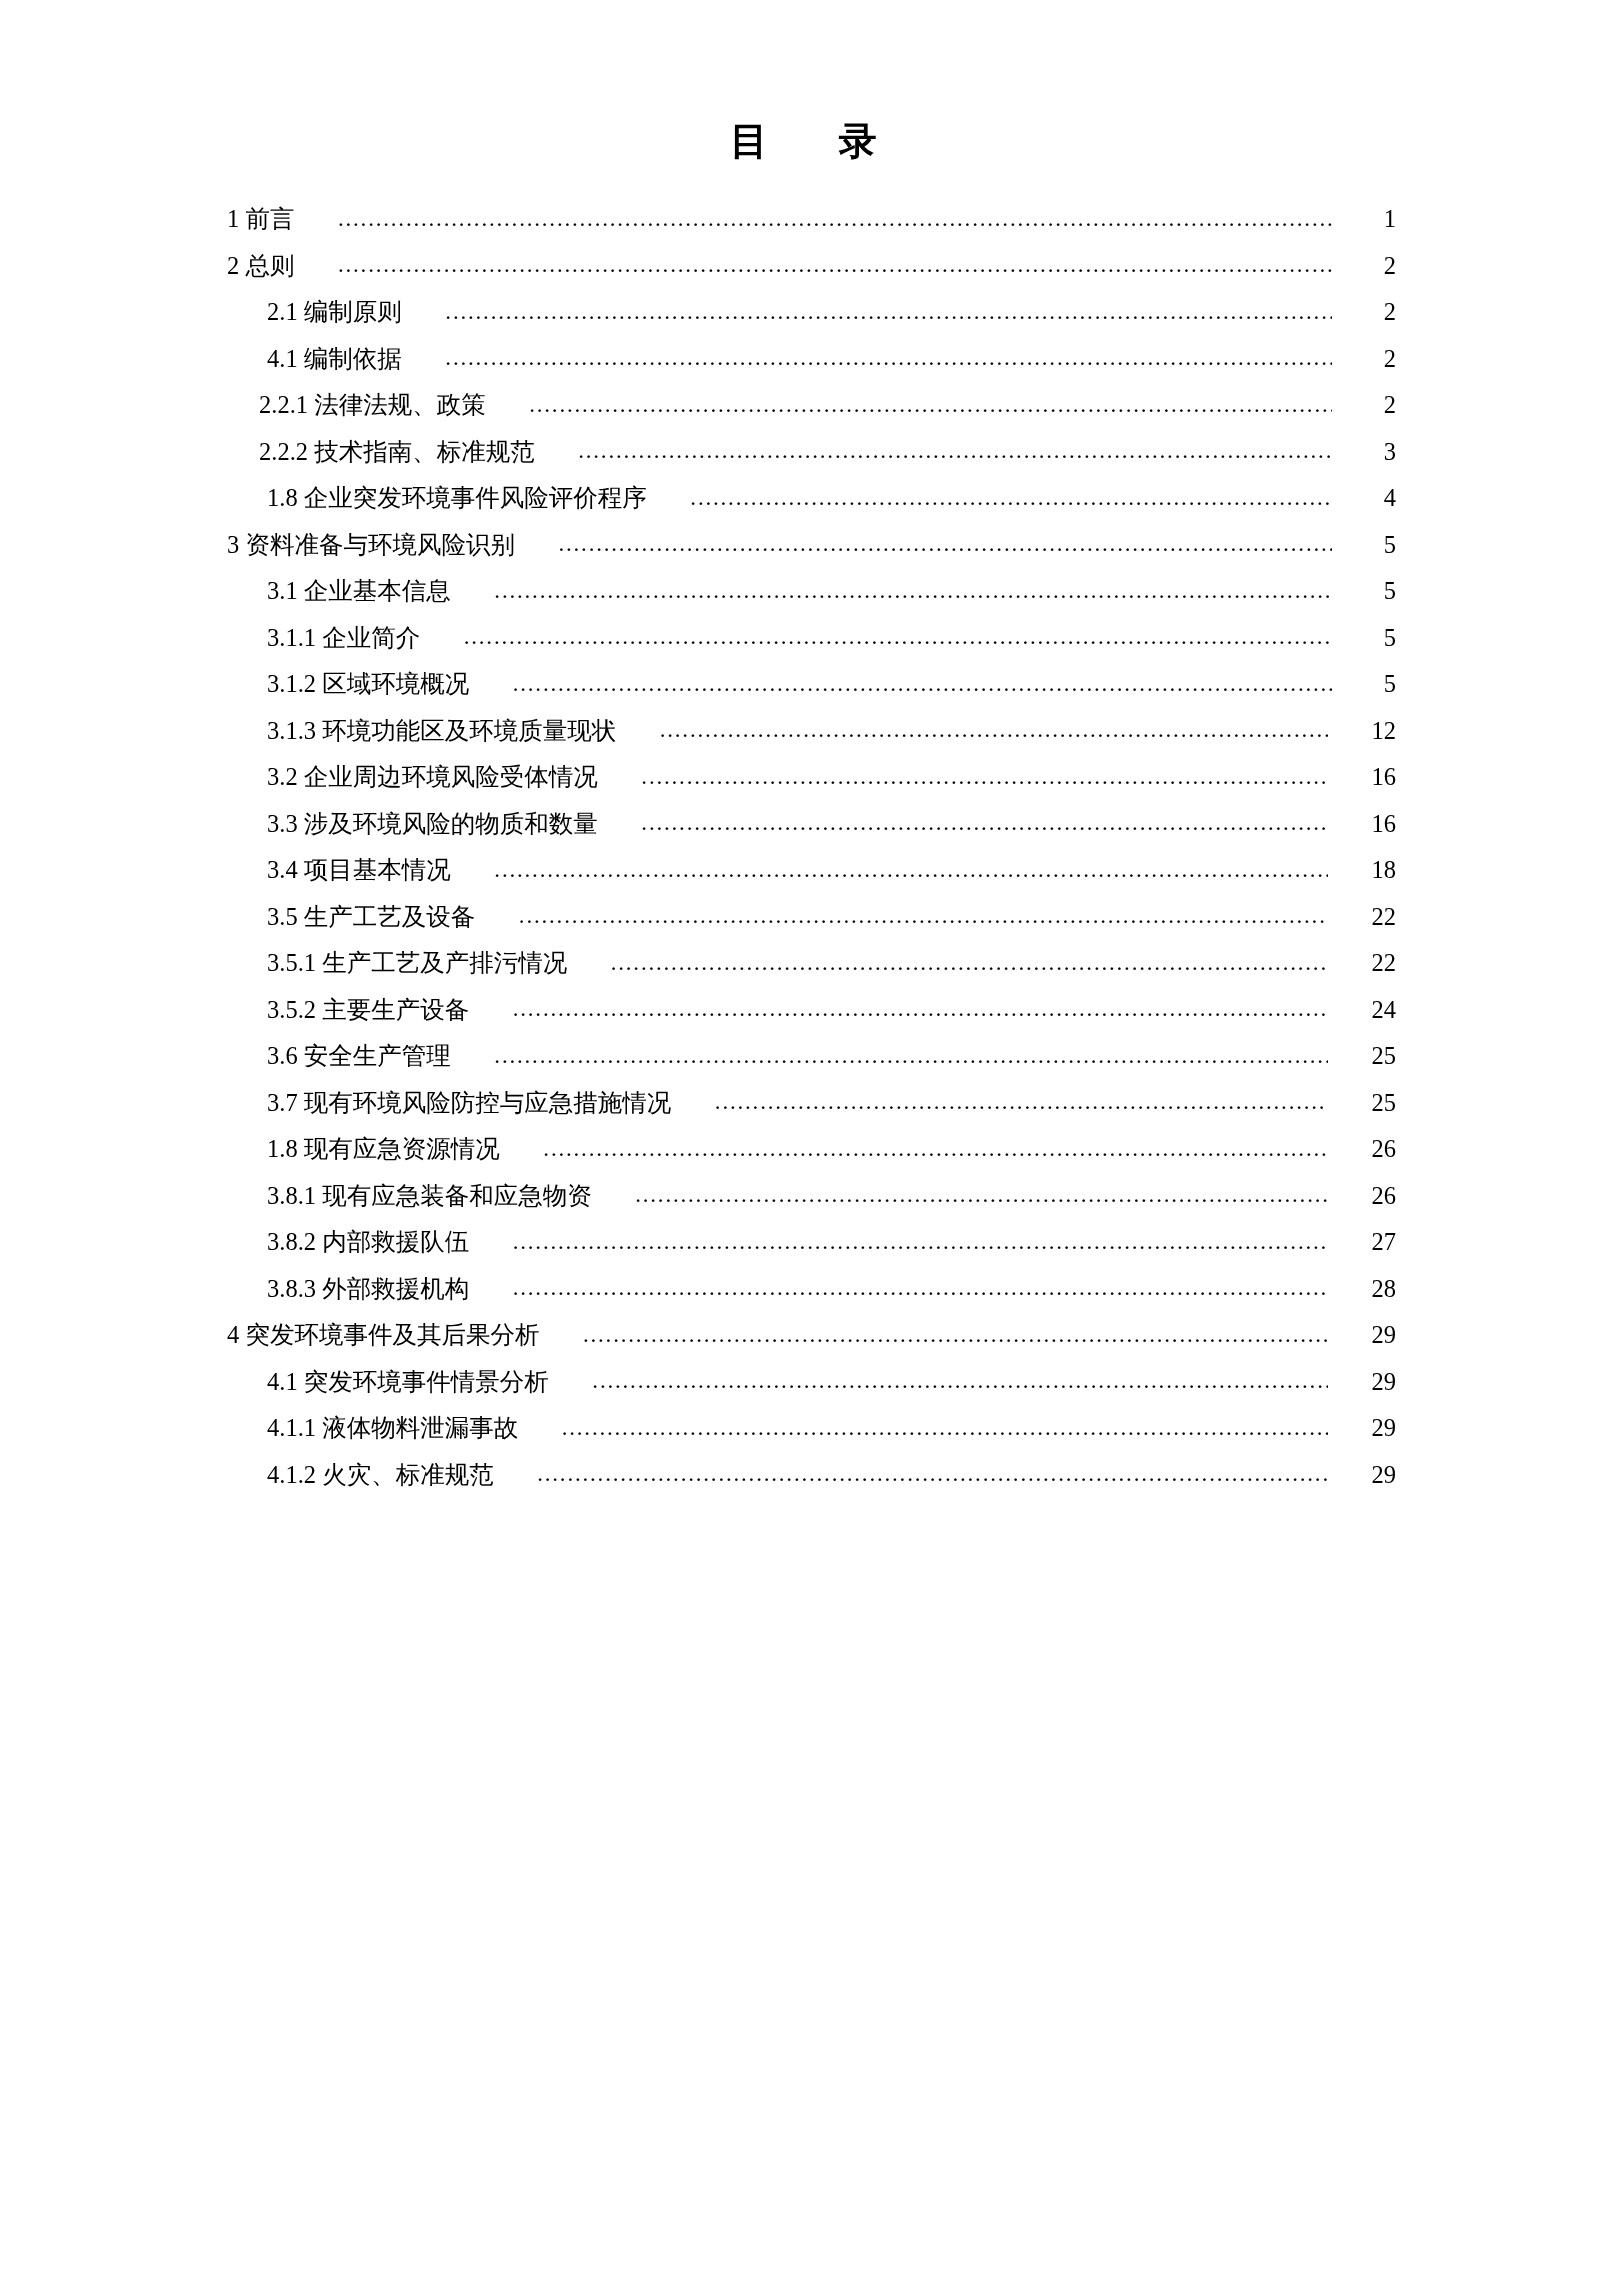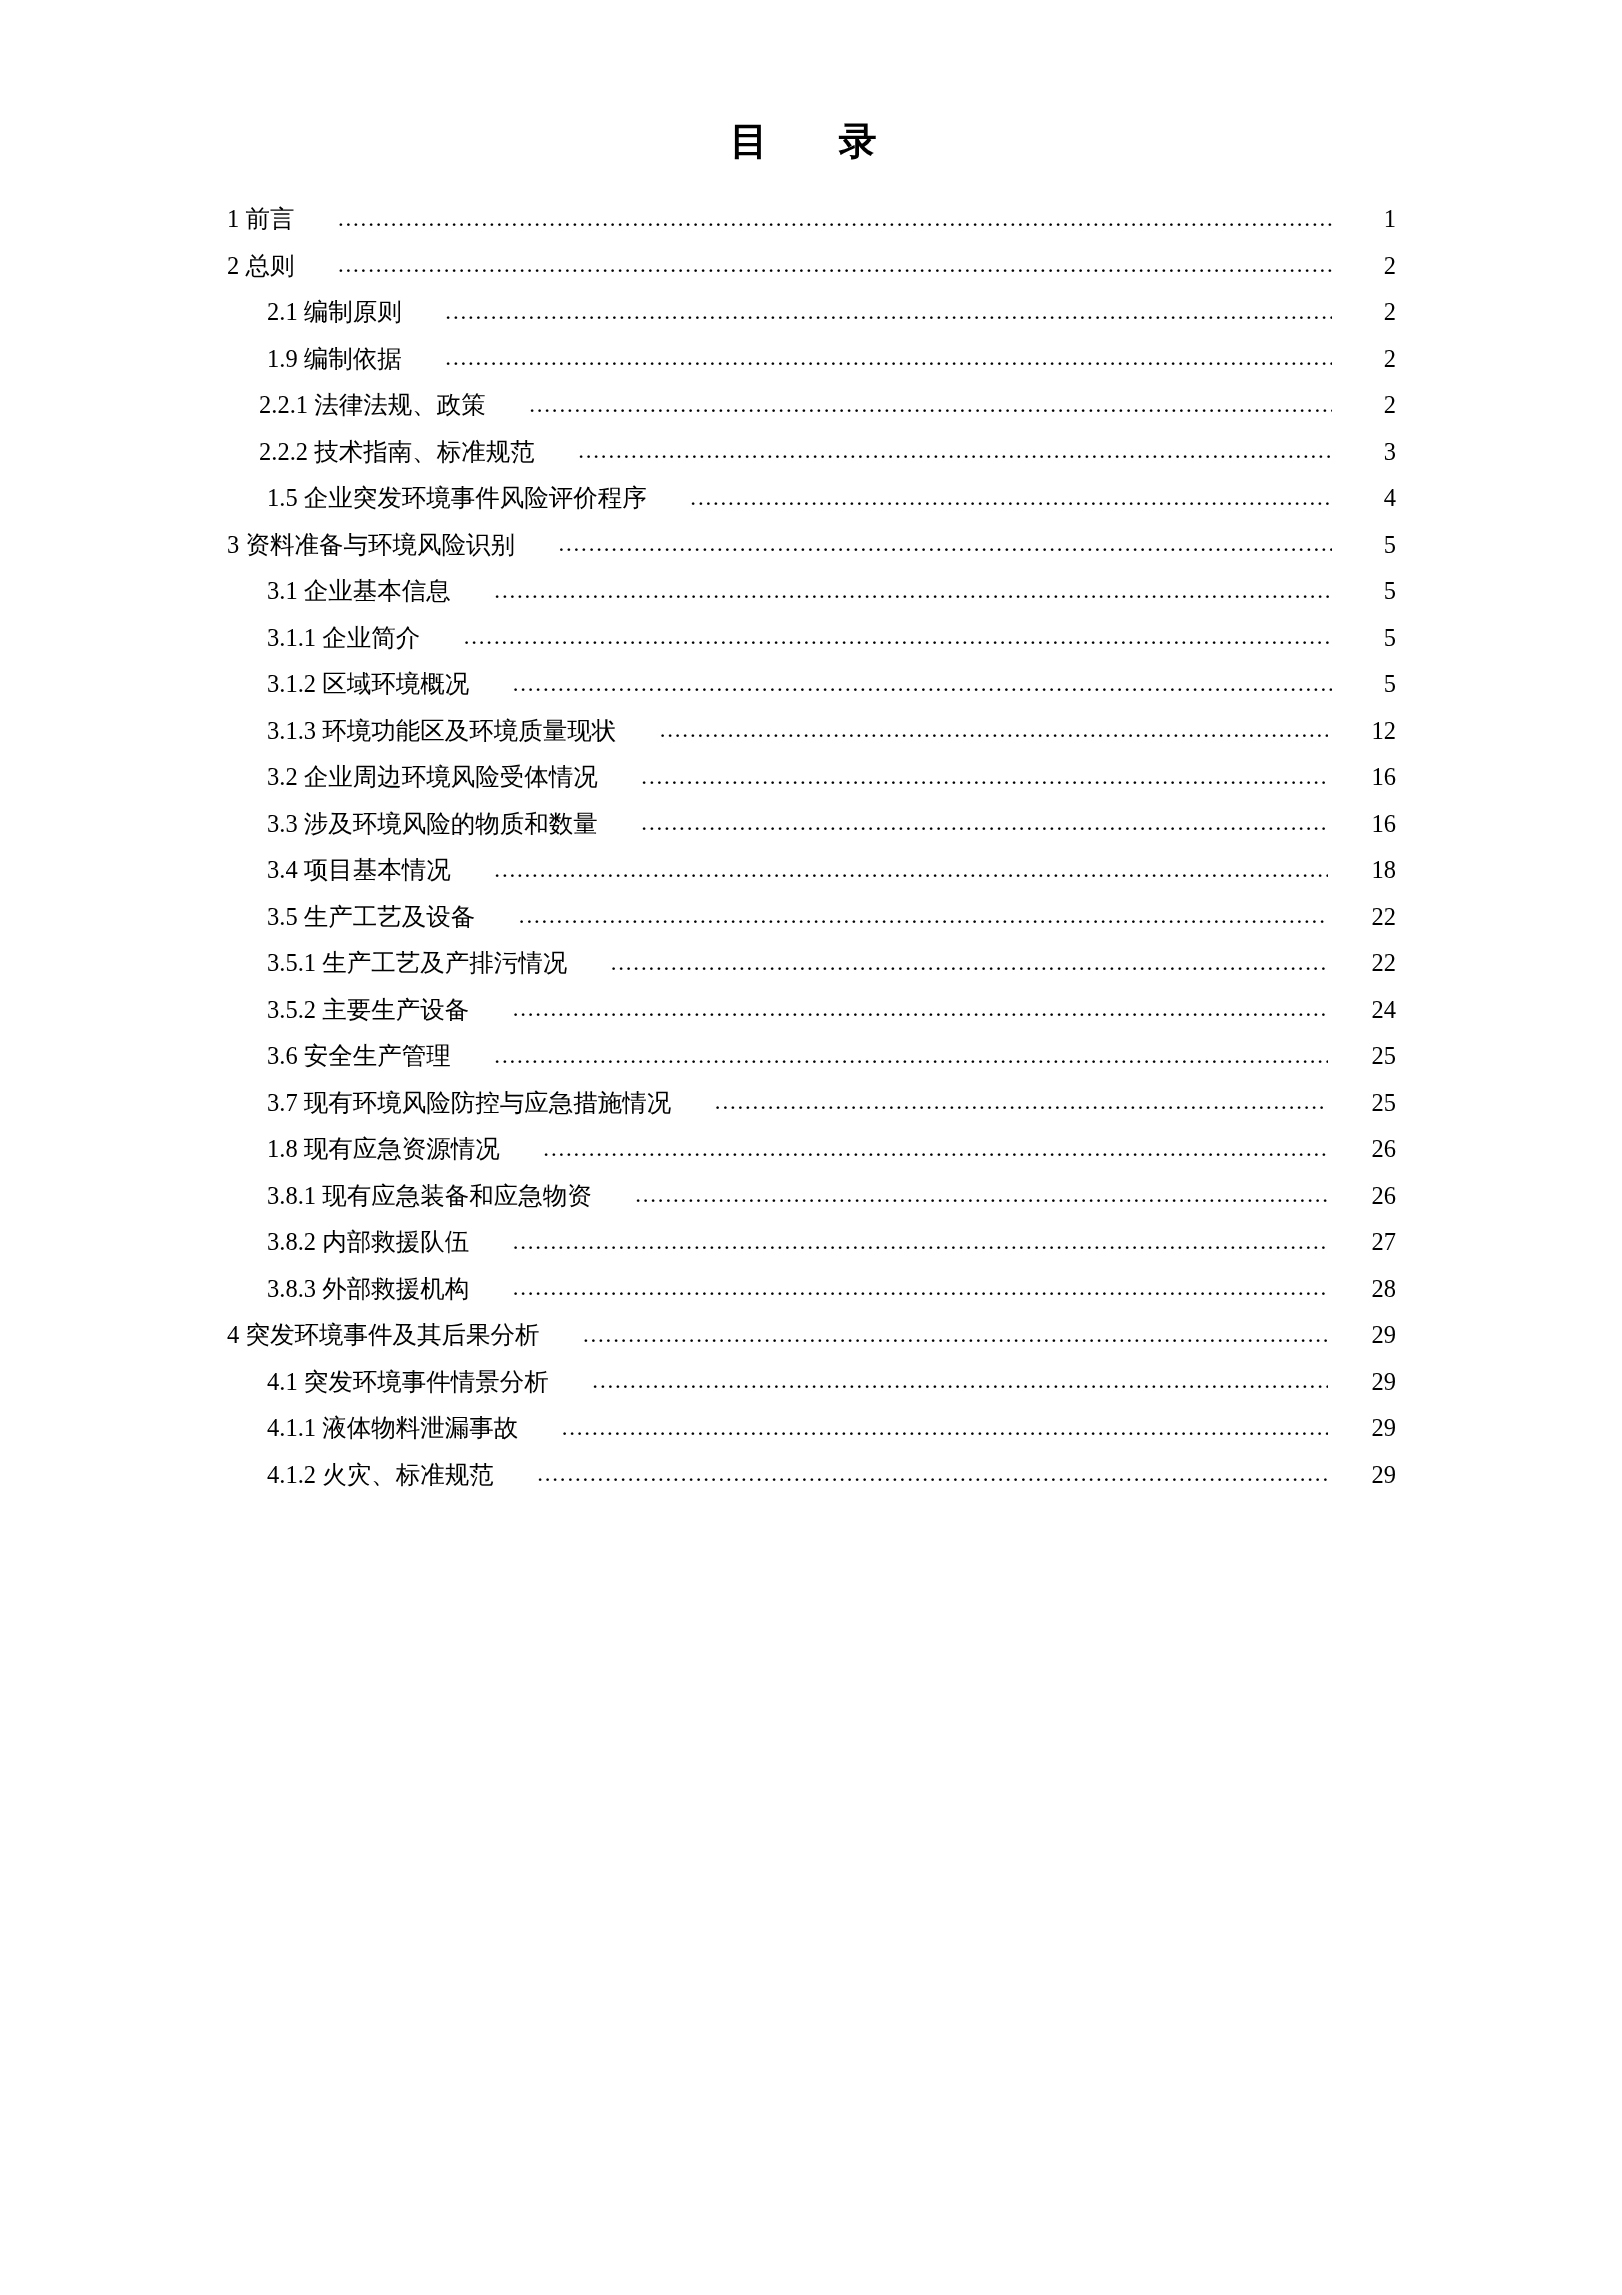--- a/index.html
+++ b/index.html
@@ -80,36 +80,36 @@
         <span class="label">2 总则</span>
         <span class="dots">................................................................................................................................................................</span>
         <span class="page-num">2</span>
       </div>
       <div class="toc-entry lvl-2">
         <span class="label">2.1 编制原则</span>
         <span class="dots">................................................................................................................................................................</span>
         <span class="page-num">2</span>
       </div>
       <div class="toc-entry lvl-2">
-        <span class="label">1.9 编制依据</span>
+        <span class="label">4.1 编制依据</span>
         <span class="dots">................................................................................................................................................................</span>
         <span class="page-num">2</span>
       </div>
       <div class="toc-entry lvl-3">
         <span class="label">2.2.1 法律法规、政策</span>
         <span class="dots">................................................................................................................................................................</span>
         <span class="page-num">2</span>
       </div>
       <div class="toc-entry lvl-3">
         <span class="label">2.2.2 技术指南、标准规范</span>
         <span class="dots">................................................................................................................................................................</span>
         <span class="page-num">3</span>
       </div>
       <div class="toc-entry lvl-2">
-        <span class="label">1.5 企业突发环境事件风险评价程序</span>
+        <span class="label">1.8 企业突发环境事件风险评价程序</span>
         <span class="dots">................................................................................................................................................................</span>
         <span class="page-num">4</span>
       </div>
       <div class="toc-entry lvl-1">
         <span class="label">3 资料准备与环境风险识别</span>
         <span class="dots">................................................................................................................................................................</span>
         <span class="page-num">5</span>
       </div>
       <div class="toc-entry lvl-2">
         <span class="label">3.1 企业基本信息</span>

